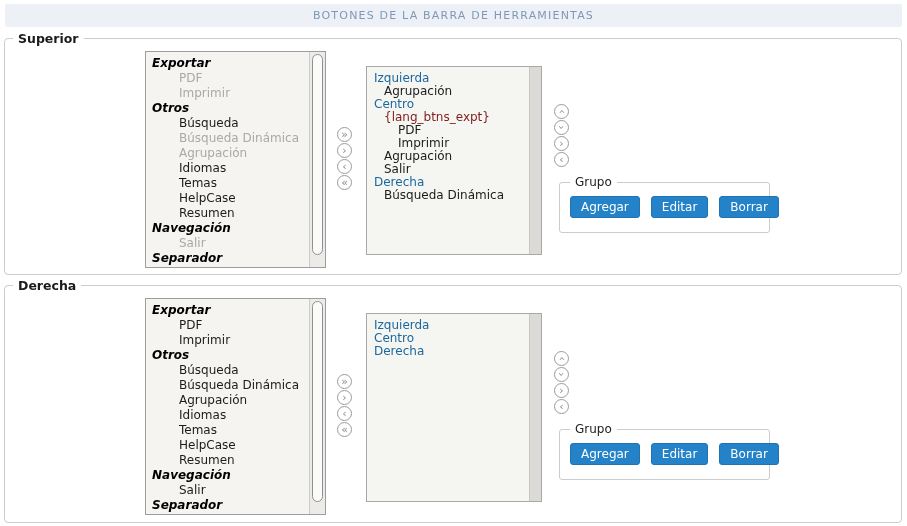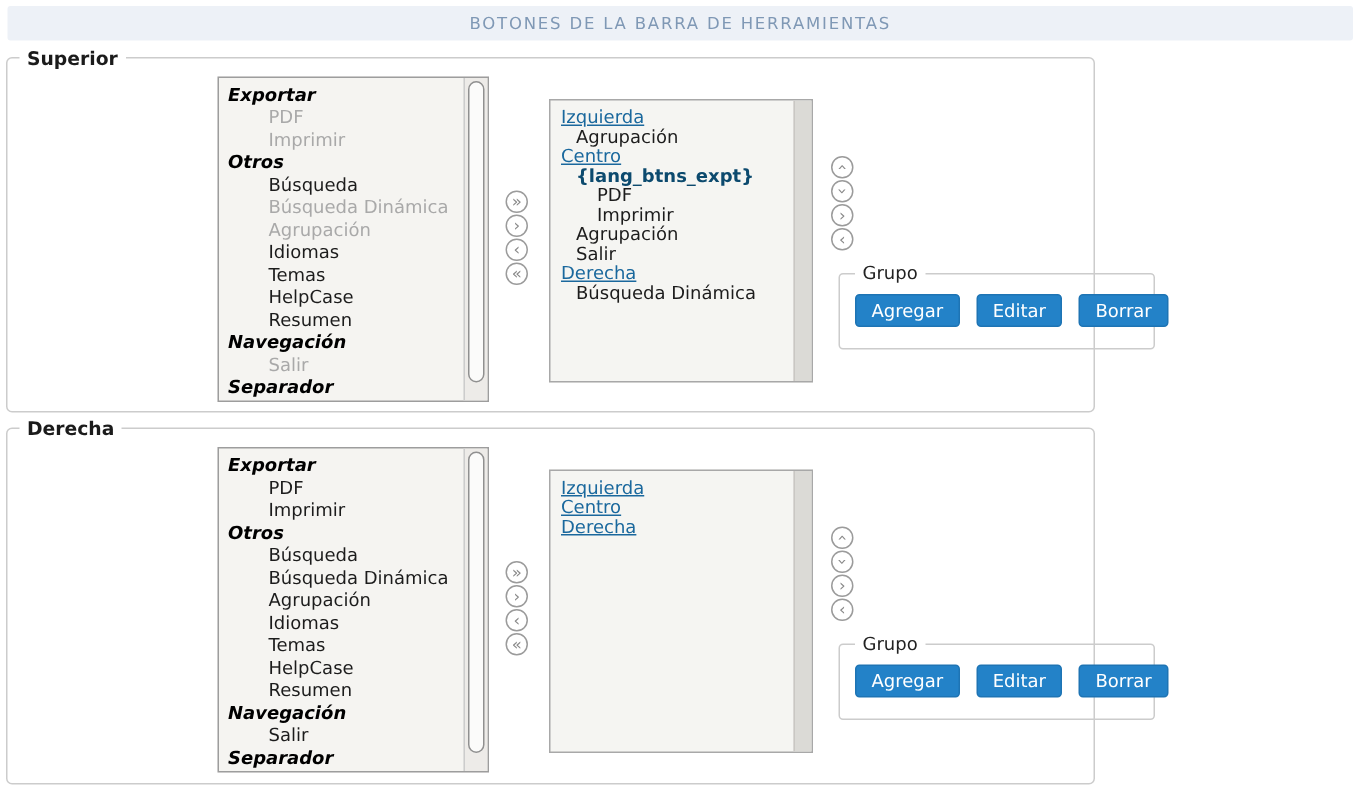--- a/index.html
+++ b/index.html
@@ -9,39 +9,39 @@
 
   
   .header-bar { position: absolute; left: 5px; top: 4px; width: 897px; height: 23px;
     background: #edf1f7; border-radius: 2px; display: flex; align-items: center; justify-content: center; }
   .header-bar .title { color: #7f98b5; font-size: 11px; letter-spacing: 1.2px; font-weight: 400; text-align: center; }
 
   
   .fs { position: absolute; border: 1px solid #cccccc; border-radius: 4px; }
   .fs-legend { position: absolute; top: -8px; left: 8px; background: #ffffff; padding: 0 5px;
     font-size: 12.5px; font-weight: bold; color: #1b1b1b; line-height: 15px; white-space: nowrap; }
-  .section { left: 4px; width: 726px; }
+  .section { left: 4px; width: 898px; }
   .section.sup { top: 38px;  height: 237px; }
   .section.inf { top: 285px; height: 238px; }
 
   
   .listbox { position: absolute; background: #f5f4f1; border: 1px solid #9d9d9d; overflow: hidden; }
   .listbox.available { left: 140px; top: 12px; width: 181px; height: 217px; }
   .listbox.assigned  { left: 361px; top: 27px; width: 176px; height: 189px; border-color: #a8a8a8; background:#f5f5f2; }
   .list-items { position: absolute; left: 0; top: 4px; right: 17px; overflow: hidden; }
   .assigned .list-items { top: 5px; right: 13px; }
   .li { font-size: 12px; line-height: 15px; white-space: nowrap; overflow: hidden; color: #1c1c1c; padding-left: 6px; cursor: default; }
   .assigned .li { line-height: 13px; padding-left: 7px; }
   .available .li.lvl1 { padding-left: 33px; }
   .assigned .li.lvl1 { padding-left: 17px; }
   .assigned .li.lvl2 { padding-left: 31px; }
   .li.st-header   { font-weight: bold; font-style: italic; color: #000000; }
   .li.st-disabled { color: #a9a9a9; }
-  .li.st-category { color: #1a689d; text-decoration: underline; }
-  .li.st-token    { color: #0c4a6e; font-weight: bold; }
+  .li.st-category { color: #1a689d; }
+  .li.st-token    { color: #7f1d1d; }
 
   
   .scrollbar { position: absolute; top: 0; right: 0; bottom: 0; width: 16px;
     background: #edebe8; border-left: 1px solid #cccccc; }
   .scroll-thumb { position: absolute; left: 2px; top: 2px; width: 11px; height: 201px;
     background: #fbfbfa; border: 1px solid #909090; border-radius: 6px; }
   .scroll-track { position: absolute; top: 0; right: 0; bottom: 0; width: 12px;
     background: #dbdad6; border-left: 1px solid #c9c7c3; }
 
   

